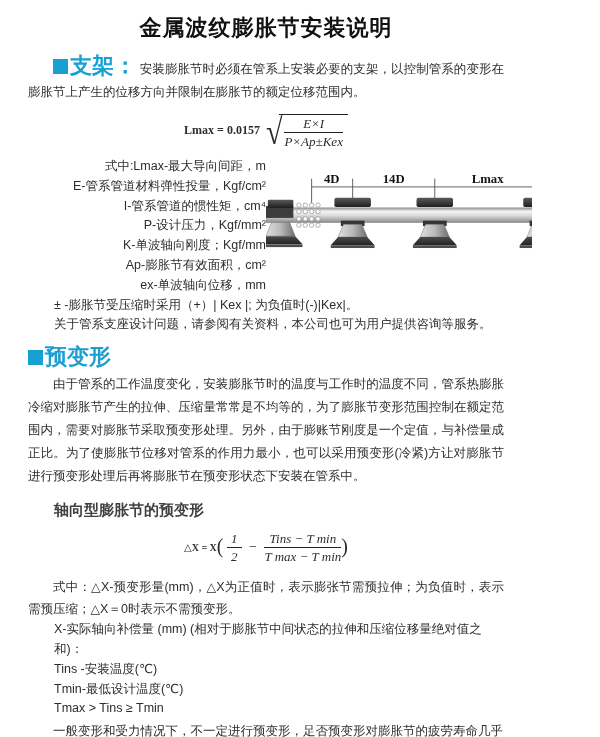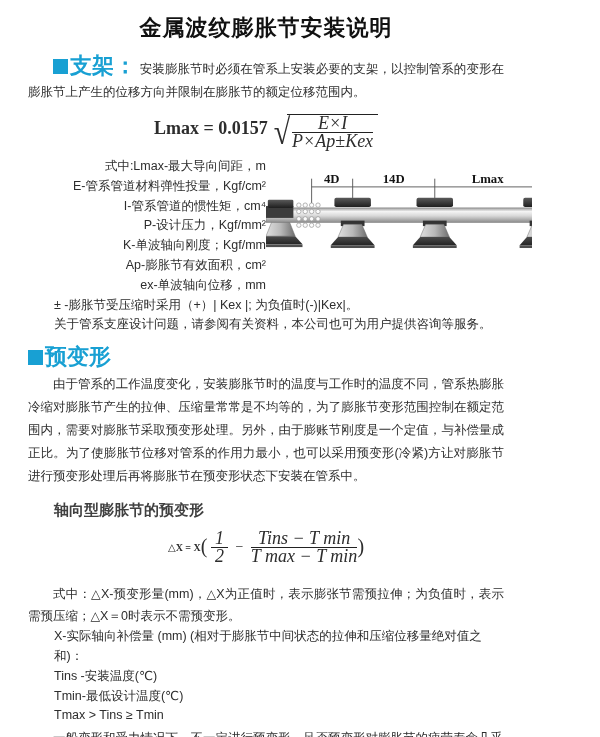--- a/index.html
+++ b/index.html
@@ -18,46 +18,46 @@
   .sec-head .sq{
     display:inline-block;width:15px;height:15px;background:#18a0d3;
     margin-right:2px;vertical-align:-1px;
   }
   p.body-para{margin:0;text-align:justify;line-height:23px;}
   p.first-para{margin-top:4px;text-indent:2em;}
   p.indent{text-indent:2em;}
   
   .formula-block{text-align:center;font-family:"Liberation Serif","DejaVu Serif",serif;}
   .f1{margin:10px 0 8px 0;}
-  .f-lhs{font-weight:bold;font-size:18px;font-style:normal;}
+  .f-lhs{font-weight:bold;font-size:12px;font-style:normal;}
   .radical{display:inline-flex;align-items:center;vertical-align:middle;margin-left:6px;}
   .rad-sym{font-size:30px;line-height:1;font-style:normal;transform:scaleY(1.2);margin-right:-3px;}
   .rad-body{display:inline-block;border-top:1.5px solid #222;padding:1px 5px 0 5px;}
-  .frac{display:inline-block;text-align:center;vertical-align:middle;font-style:italic;font-size:18px;line-height:15px;}
+  .frac{display:inline-block;text-align:center;vertical-align:middle;font-style:italic;font-size:13px;line-height:15px;}
   .frac .num{display:block;border-bottom:1px solid #222;padding:0 4px 1px 4px;}
   .frac .den{display:block;padding-top:1px;}
   .f2{margin:12px 0 8px 0;font-size:14px;}
   .f2 .f-lhs2{font-weight:bold;font-style:normal;font-size:10px;}
   .paren{font-size:20px;vertical-align:-2px;font-style:normal;}
   .f-op{margin:0 4px;font-style:normal;}
   
   .defs-row{display:flex;align-items:flex-start;margin-top:2px;text-align:right;}
   .defs-col{flex:0 0 238px;white-space:nowrap;line-height:19.8px;}
   .defs-col .def-line{padding-left:26px;}
   .defs-col .def-line.lead{padding-left:0;}
   .diagram-wrap{flex:1;margin-top:14px;}
   .note-line{line-height:19.8px;padding-left:26px;}
   .note-line.svc{padding-left:26px;}
   
   h2.sec-title{margin:12px 0 4px 0;font-size:17px;}
   h3.sub-title{color:#404040;font-weight:bold;font-size:15px;margin:12px 0 2px 0;}
   h3.axial{padding-left:26px;}
   .temp-line{padding-left:26px;line-height:19.8px;}
   .x-def{padding-left:26px;line-height:19.8px;}
-  .exp-para{margin:20px 0 0 0;text-align:justify;line-height:21.5px;text-indent:2em;}
+  .exp-para{margin:13px 0 0 0;text-align:justify;line-height:21.5px;text-indent:2em;}
   .gen-note{text-indent:2em;line-height:20px;margin-top:2px;}
 </style>
 </head>
 <body>
 
 <div class="page">
 
   <h1 class="doc-title">金属波纹膨胀节安装说明</h1>
 
   <p class="body-para first-para">

